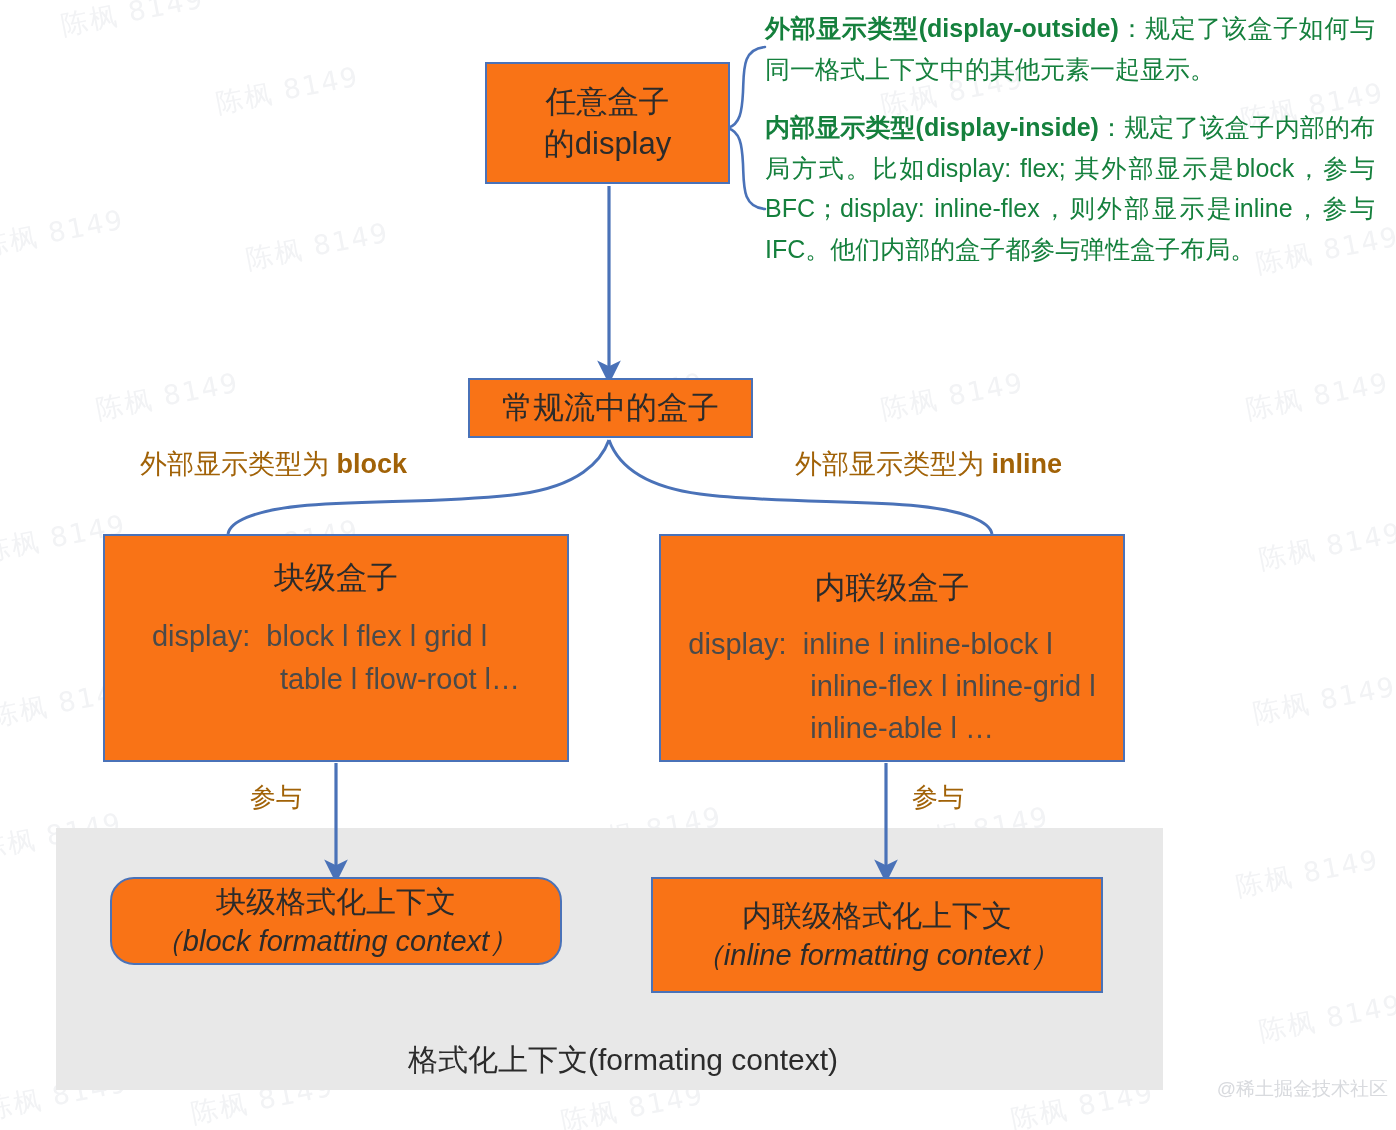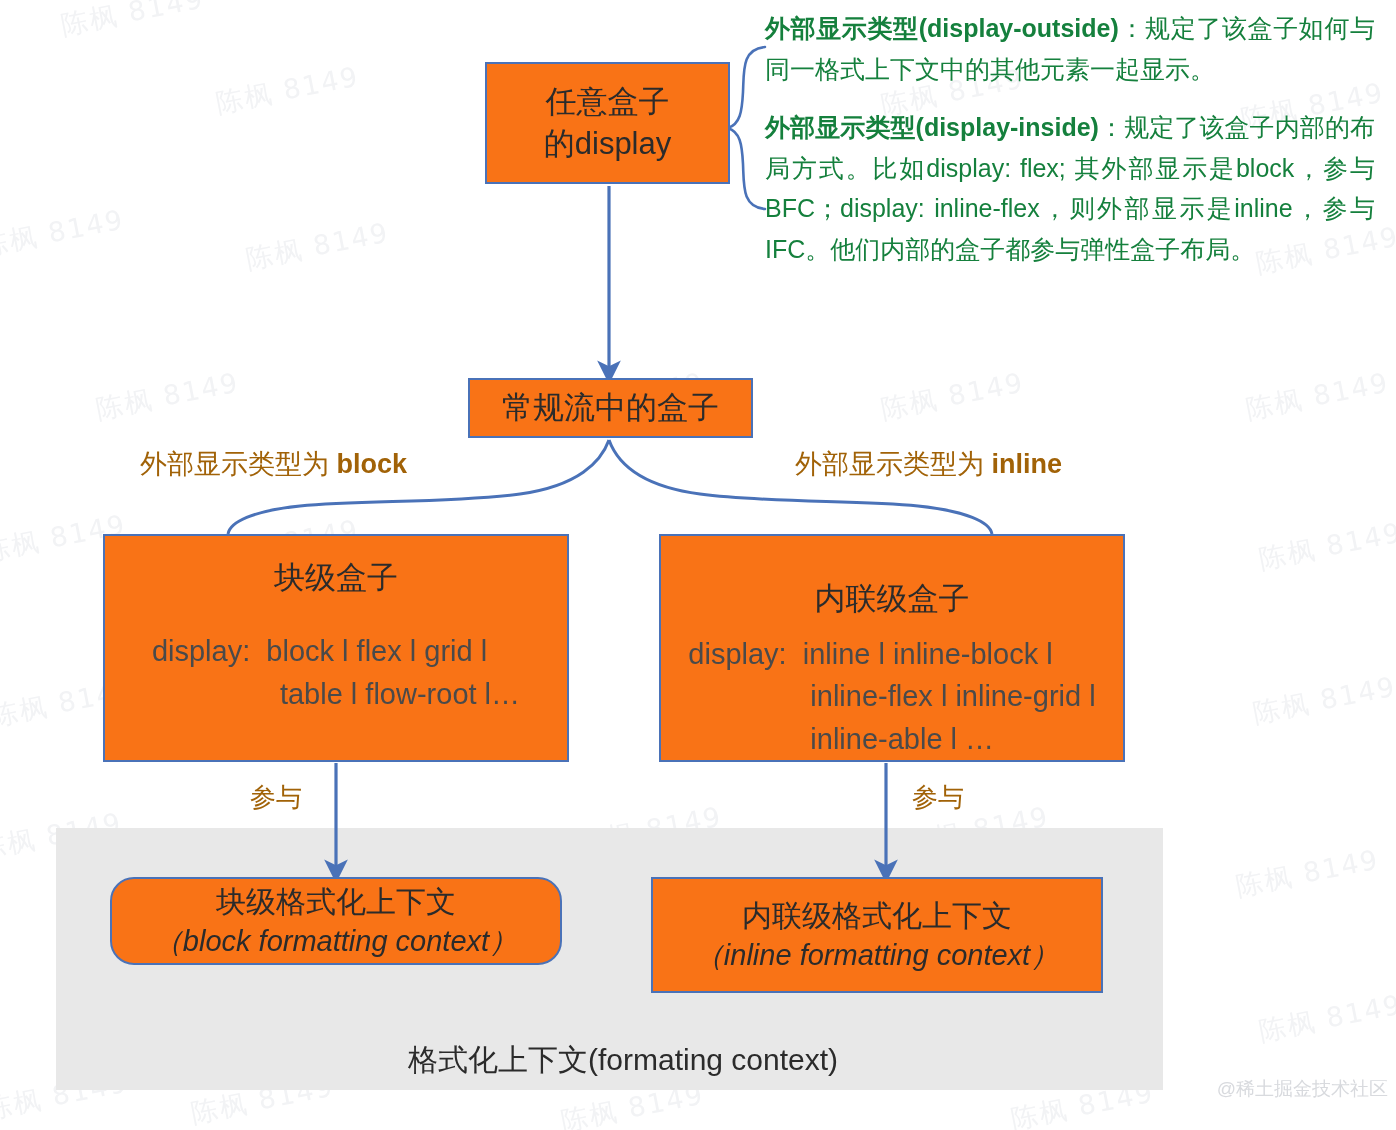--- a/index.html
+++ b/index.html
@@ -94,32 +94,32 @@
     left: 468px; top: 378px; width: 285px; height: 60px;
     justify-content: center;
   }
   #node-block-box {
     left: 103px; top: 534px; width: 466px; height: 228px;
     justify-content: flex-start;
     padding-top: 22px;
   }
   #node-inline-box {
     left: 659px; top: 534px; width: 466px; height: 228px;
-    justify-content: flex-end;
+    justify-content: center;
     padding-top: 22px;
   }
   .display-line {
     display: block;
     font-size: 29px;
     line-height: 1.46;
     color: #4a4a4a;
     white-space: pre;
   }
   .display-wrap {
-    margin-top: 32px;
+    margin-top: 17px;
     text-align: left;
   }
   #node-bfc {
     left: 110px; top: 877px; width: 452px; height: 88px; border-radius: 24px;
   }
   #node-ifc {
     left: 651px; top: 877px; width: 452px; height: 116px;
   }
   .node .l1 { font-size: 30px; line-height: 1.32; }
   .node .l2 { font-size: 29px; line-height: 1.32; font-style: italic; }
@@ -253,19 +253,19 @@
   </div>
   <div class="label" id="label-join-left">参与</div>
   <div class="label" id="label-join-right">参与</div>
 
   <div class="annotations">
     <div class="ann-para">
       <span class="hd">外部显示类型(display-outside)</span><span>：规定了该盒子如何与同一格式上下文中的其他元素一起显示。</span>
     </div>
     <div class="ann-gap"></div>
     <div class="ann-para">
-      <span class="hd">外部显示类型(display-inside)</span><span>：规定了该盒子内部的布局方式。比如display: flex; 其外部显示是block，参与 BFC；display: inline-flex，则外部显示是inline，参与IFC。他们内部的盒子都参与弹性盒子布局。</span>
+      <span class="hd">内部显示类型(display-inside)</span><span>：规定了该盒子内部的布局方式。比如display: flex; 其外部显示是block，参与 BFC；display: inline-flex，则外部显示是inline，参与IFC。他们内部的盒子都参与弹性盒子布局。</span>
     </div>
   </div>
 
   <div class="wm-corner">@稀土掘金技术社区</div>
 
 </div>
 
 </body></html>

